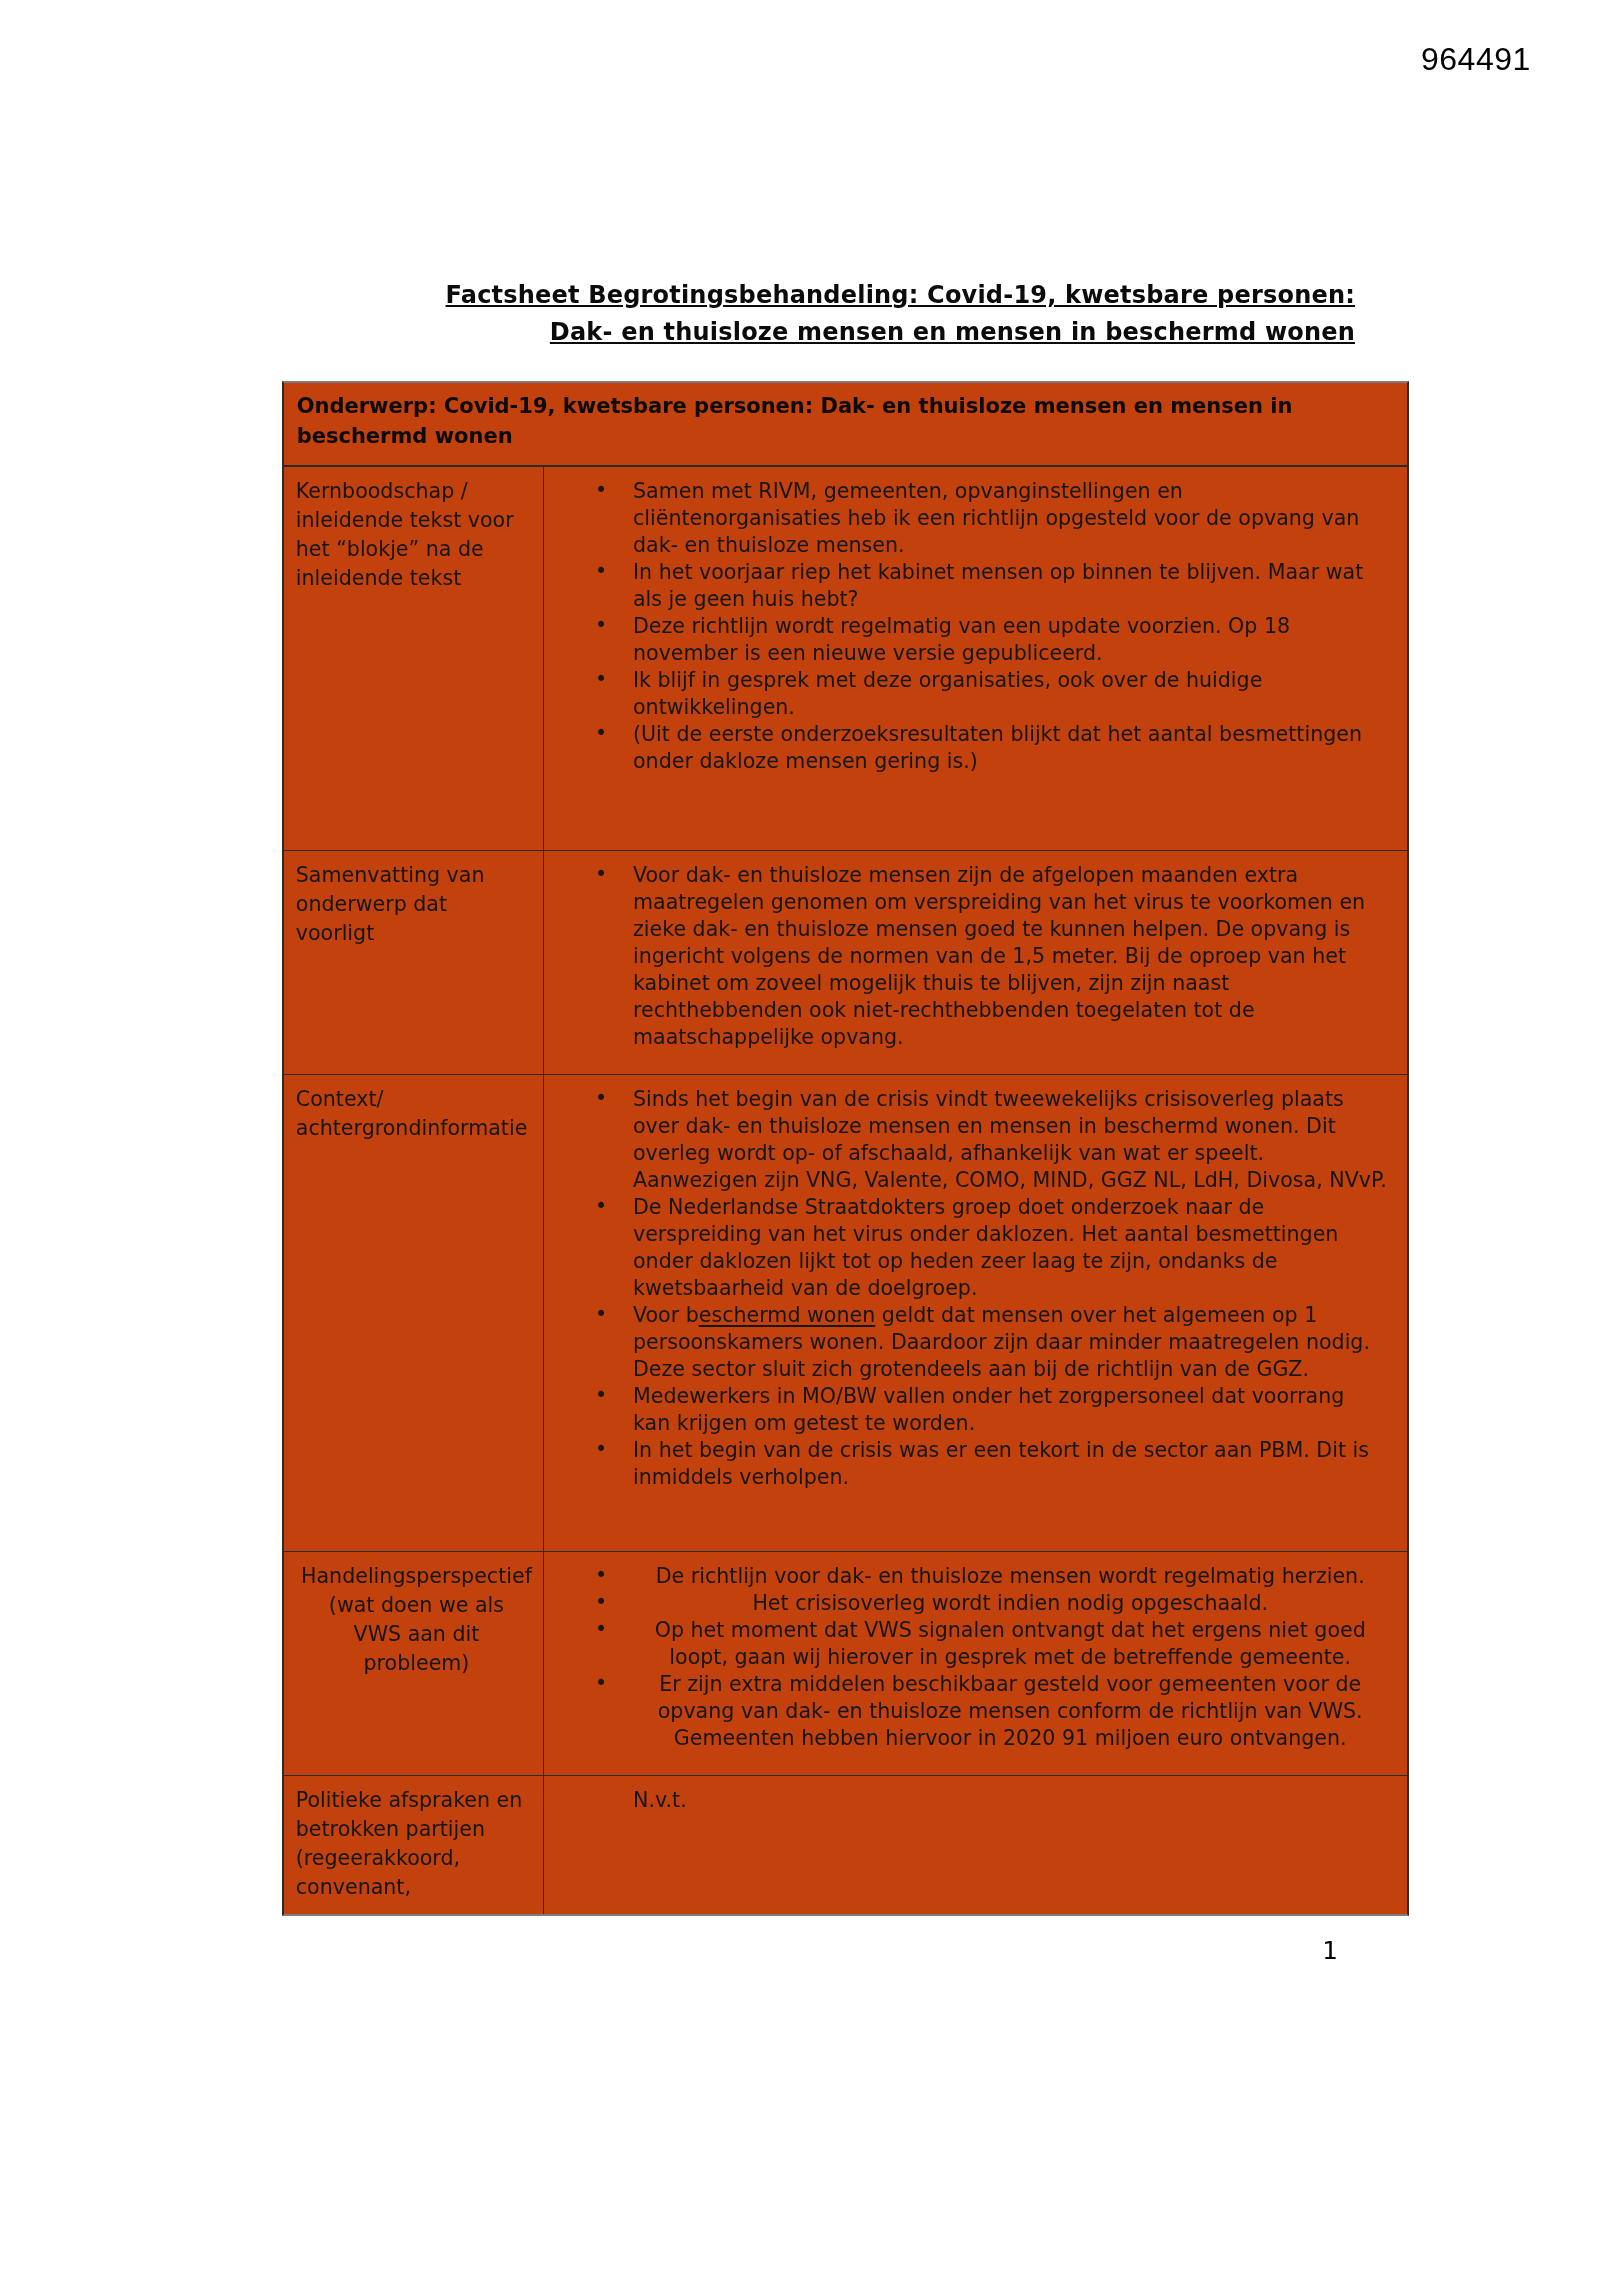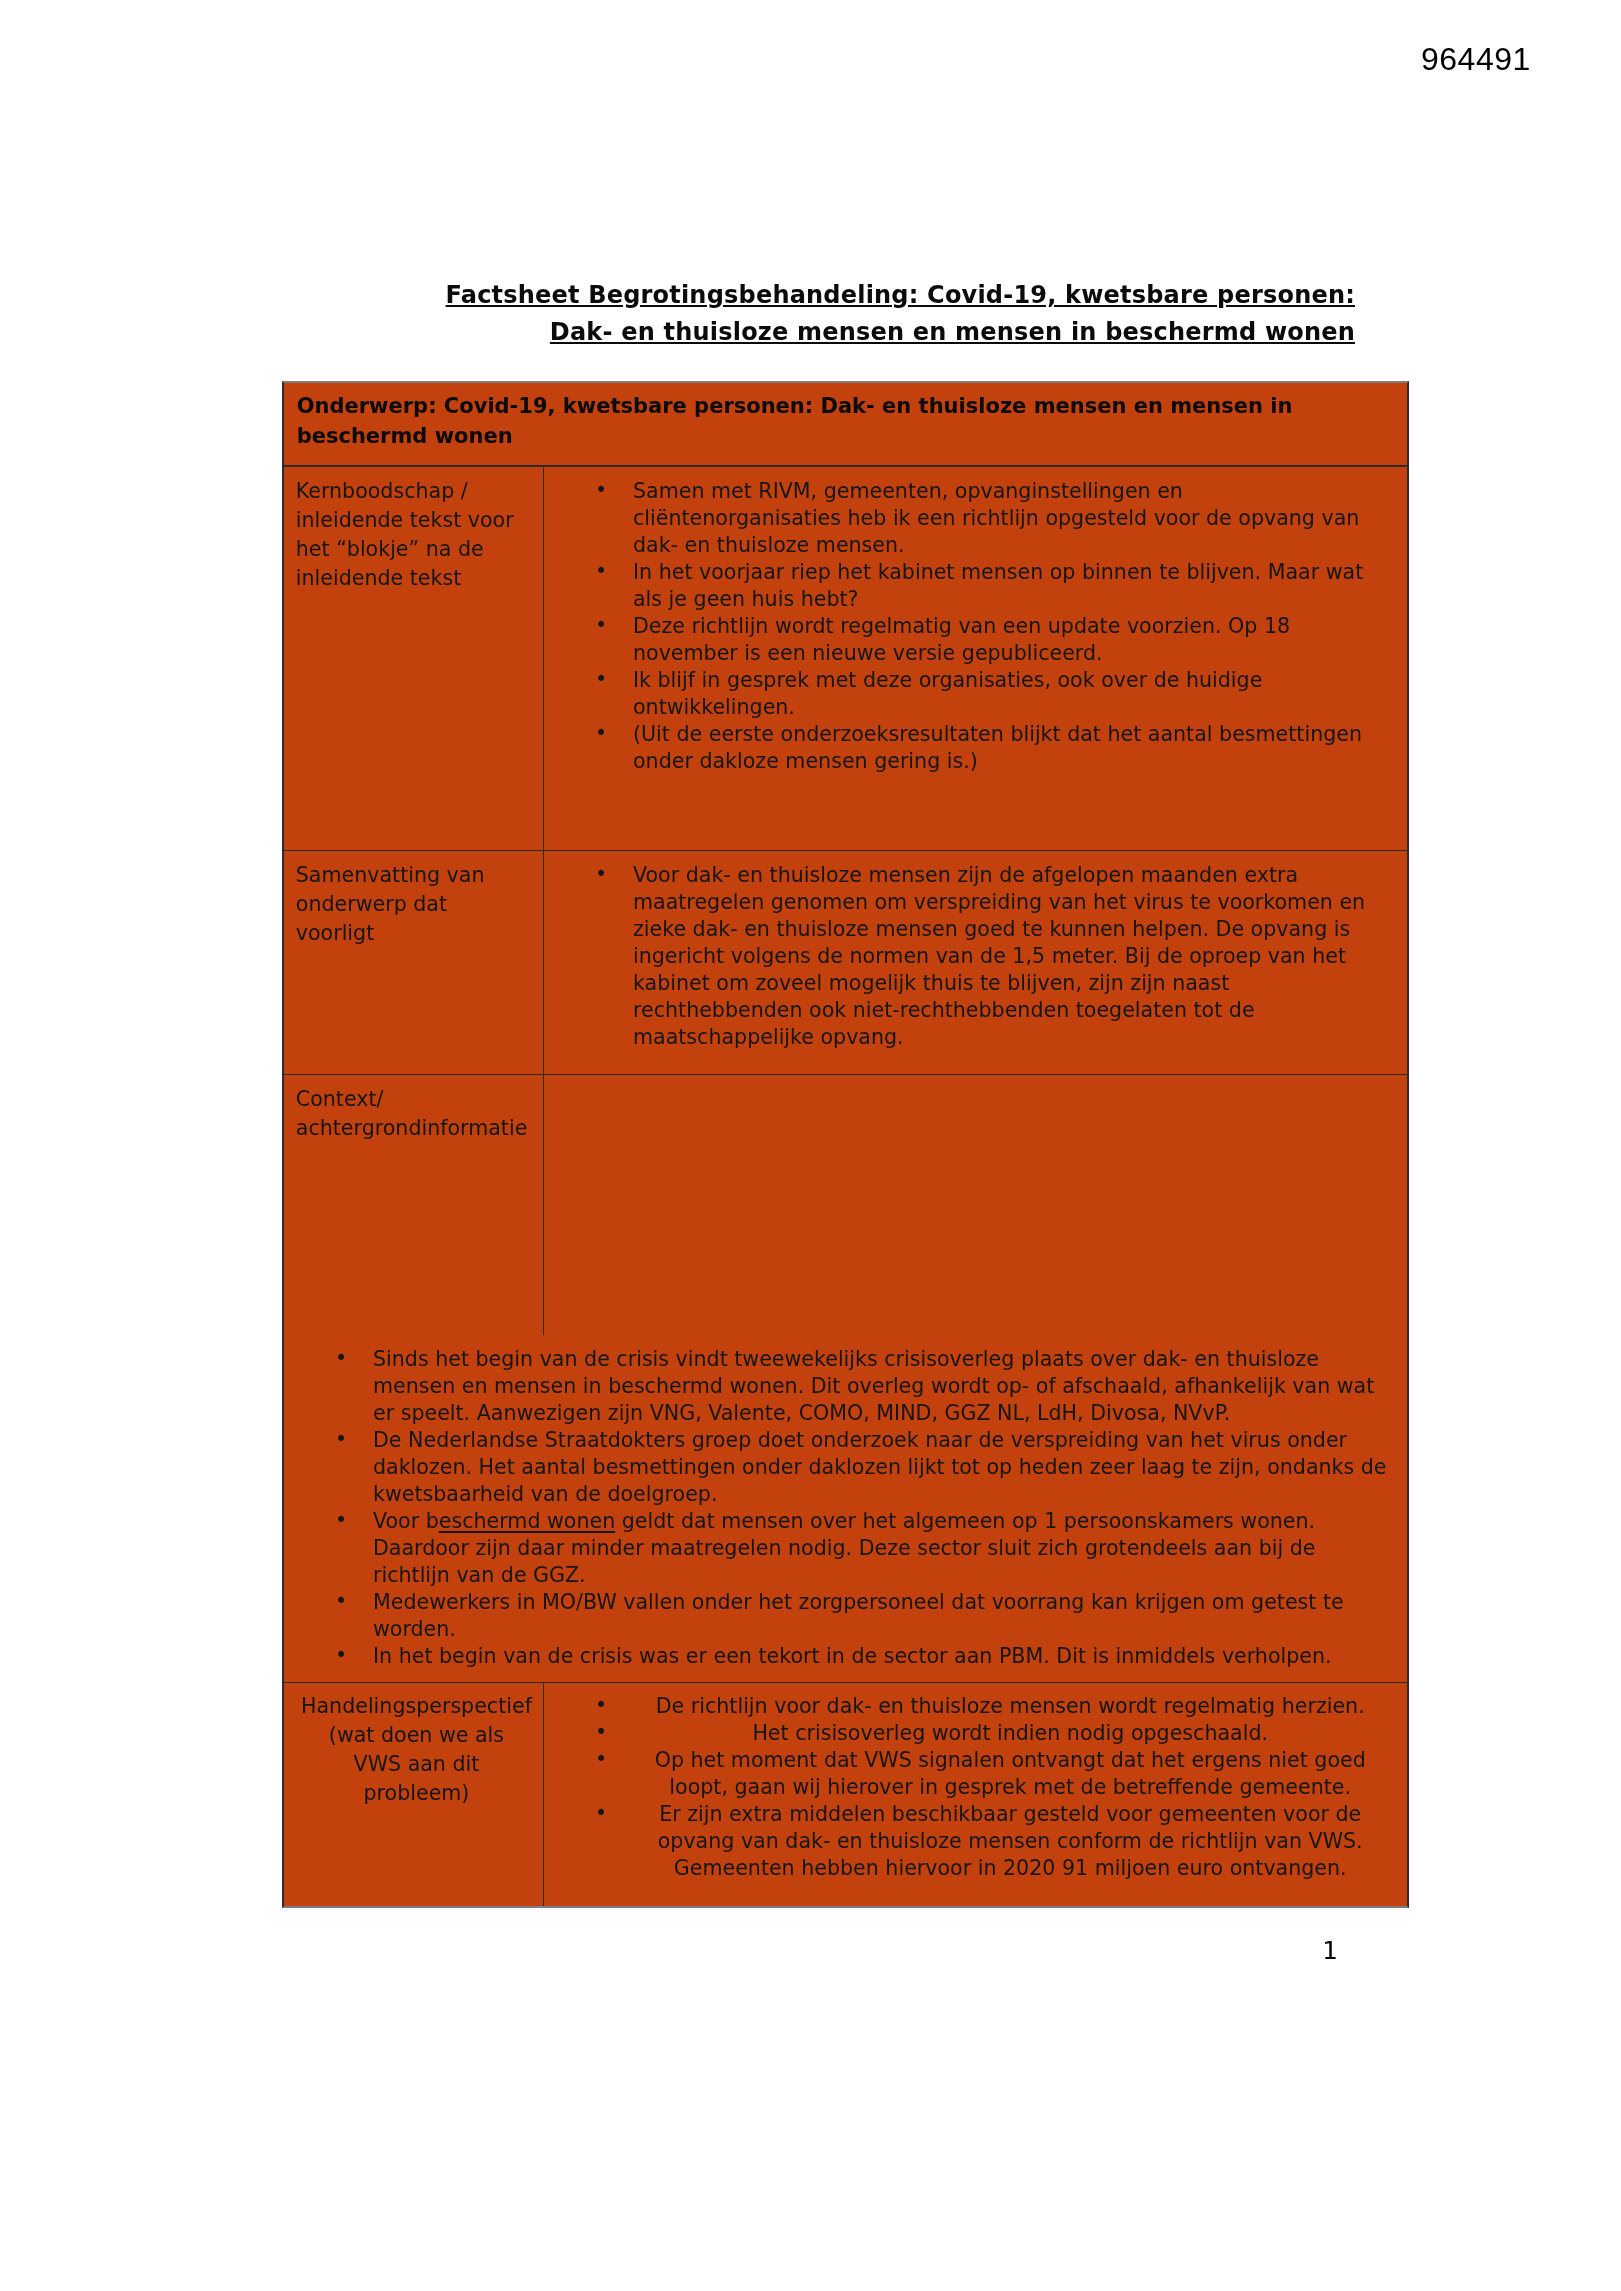--- a/index.html
+++ b/index.html
@@ -60,21 +60,21 @@
     border-bottom: 2px solid #2b2b2b;
     white-space: pre-line;
     color: #0b0b0b;
   }
 
   .row { display: flex; }
   .row + .row { border-top: 1.5px solid #2b2b2b; }
 
   #rows .row:nth-child(1) { min-height: 383px; }
   #rows .row:nth-child(2) { min-height: 223px; }
-  #rows .row:nth-child(3) { min-height: 476px; flex-direction: column; }
+  #rows .row:nth-child(3) { min-height: 476px; }
   #rows .row:nth-child(4) { min-height: 223px; text-align: center; }
   #rows .row:nth-child(5) { min-height: 123px; }
 
   .cell-left {
     box-sizing: border-box;
     width: 260px;
     flex: 0 0 260px;
     border-right: 1.5px solid #2b2b2b;
     padding: 9.8px 5.9px 11.8px 11.8px;
     font-size: 20.6px;
@@ -173,17 +173,26 @@
 probleem)</div>
         <div class="cell-right">
           <ul class="bullets">
             <li><span>De richtlijn voor dak- en thuisloze mensen wordt regelmatig herzien.</span></li>
             <li><span>Het crisisoverleg wordt indien nodig opgeschaald.</span></li>
             <li><span>Op het moment dat VWS signalen ontvangt dat het ergens niet goed loopt, gaan wij hierover in gesprek met de betreffende gemeente.</span></li>
             <li><span>Er zijn extra middelen beschikbaar gesteld voor gemeenten voor de opvang van dak- en thuisloze mensen conform de richtlijn van VWS. Gemeenten hebben hiervoor in 2020 91 miljoen euro ontvangen.</span></li>
           </ul>
         </div>
       </div>
+      <div class="row">
+        <div class="cell-left">Politieke afspraken en
+betrokken partijen
+(regeerakkoord,
+convenant,</div>
+        <div class="cell-right">
+          <div class="nvt-text">N.v.t.</div>
+        </div>
+      </div>
     </div>
 </div>
 
 <div class="page-number">1</div>
 
 
 </body></html>

